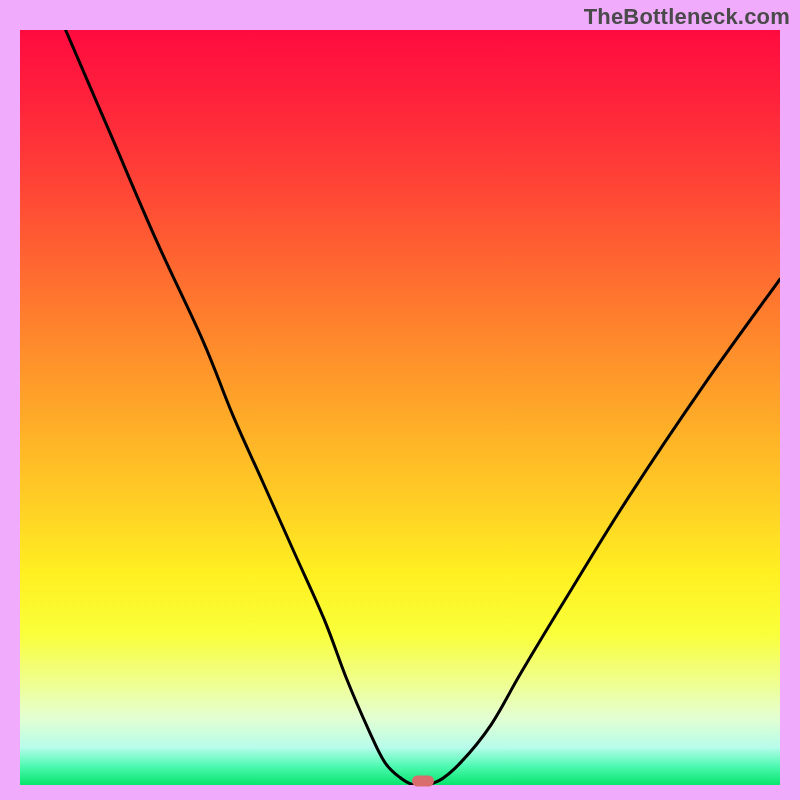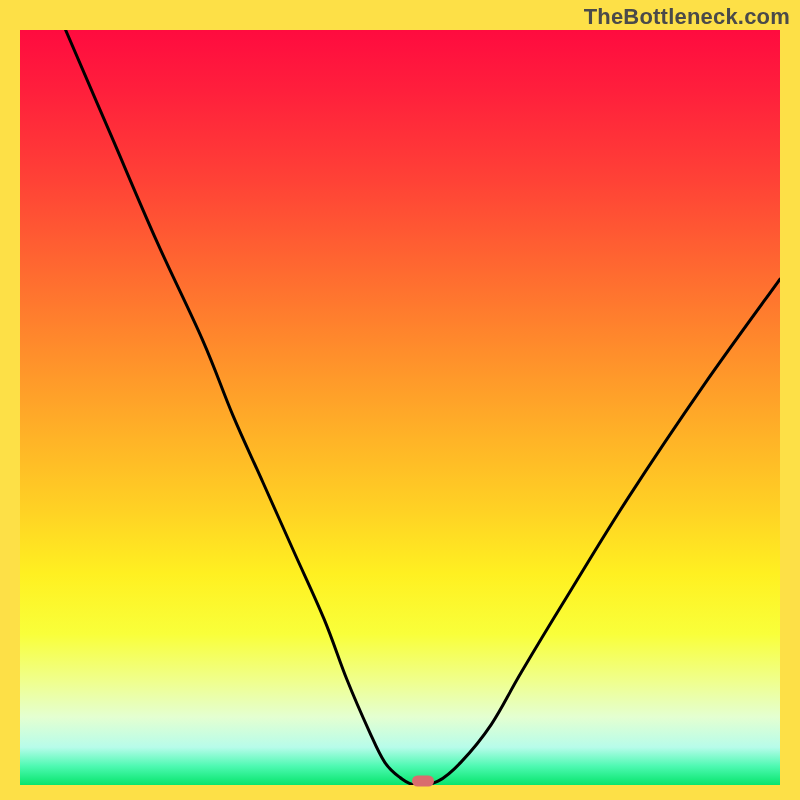--- a/index.html
+++ b/index.html
@@ -8,21 +8,21 @@
     width: 800px;
     height: 800px;
     background: #000;
     overflow: hidden;
     font-family: Arial, Helvetica, sans-serif;
   }
   .frame {
     position: relative;
     width: 800px;
     height: 800px;
-    background: #fde047;
+    background: #f0abfc;
   }
   .watermark {
     position: absolute;
     top: 4px;
     right: 10px;
     color: #4a4a4a;
     font-size: 22px;
     font-weight: 600;
     letter-spacing: 0.2px;
     z-index: 10;

